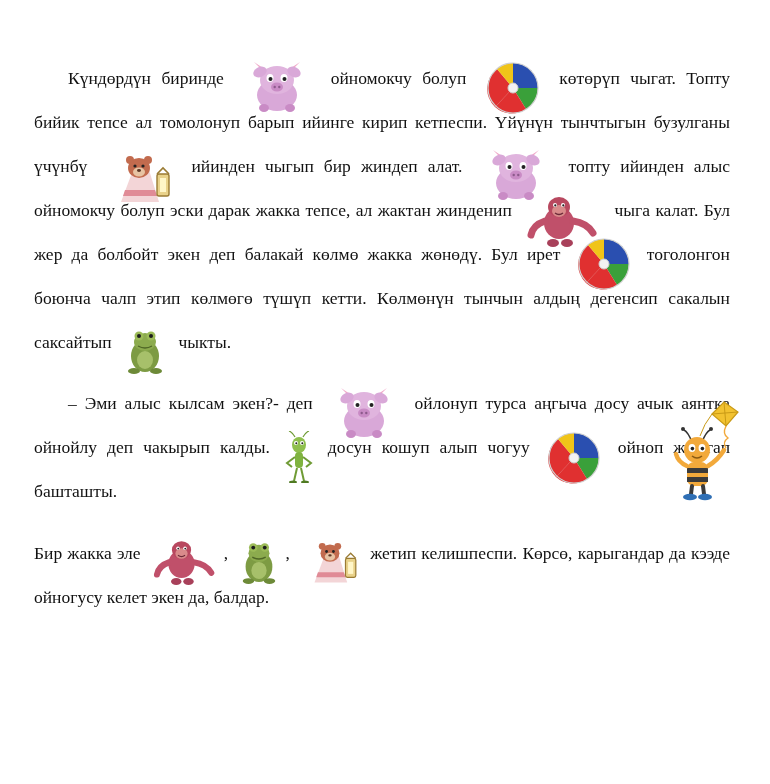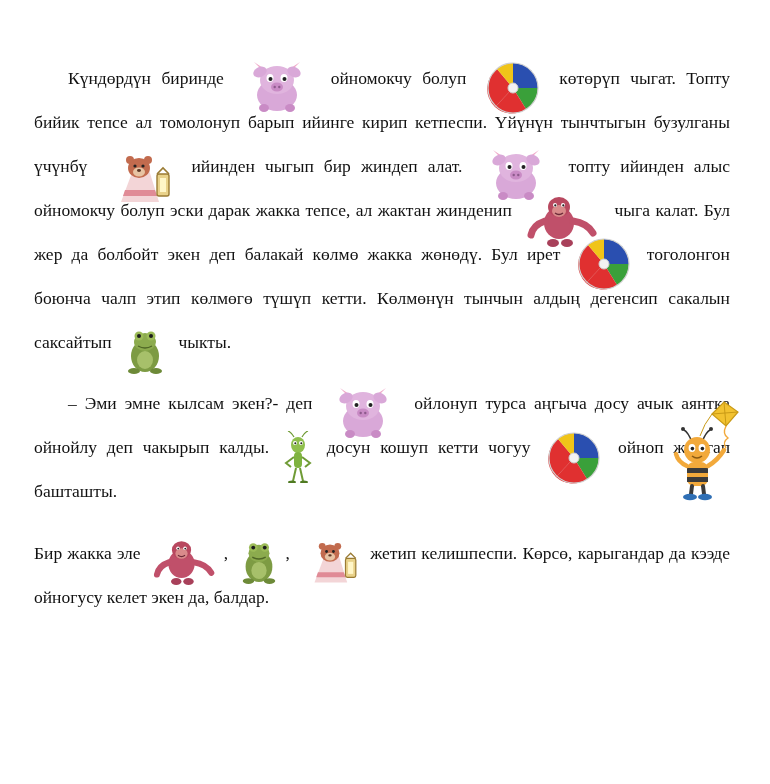--- a/index.html
+++ b/index.html
@@ -164,21 +164,21 @@
         <circle cx="29" cy="10" r="2" fill="#1d1d1d"></circle>
         <path d="M16 20 Q23 24 30 20" stroke="#4f6626" stroke-width="1.4" fill="none"></path>
         <ellipse cx="23" cy="34" rx="8" ry="9" fill="#a7c06a"></ellipse>
         <ellipse cx="12" cy="45" rx="6" ry="3" fill="#6d8a38"></ellipse>
         <ellipse cx="34" cy="45" rx="6" ry="3" fill="#6d8a38"></ellipse>
       </svg>
     </span><span> чыкты.</span>
   </p>
 
   <p class="story">
-    <span class="indent"></span><span>– Эми эмне кылсам экен?- деп </span><span class="fig fig-pig-sm">
+    <span class="indent"></span><span>– Эми алыс кылсам экен?- деп </span><span class="fig fig-pig-sm">
       <svg viewBox="0 0 74 54">
         <ellipse cx="37" cy="35" rx="20" ry="16" fill="#d9a8d8"></ellipse>
         <ellipse cx="37" cy="20" rx="17" ry="14" fill="#e0b4de"></ellipse>
         <path d="M22 10 L14 2 L26 10 Z" fill="#f0a7c8"></path>
         <path d="M52 10 L60 2 L48 10 Z" fill="#f0a7c8"></path>
         <ellipse cx="20" cy="12" rx="7" ry="5" fill="#d9a8d8" transform="rotate(-25 20 12)"></ellipse>
         <ellipse cx="54" cy="12" rx="7" ry="5" fill="#d9a8d8" transform="rotate(25 54 12)"></ellipse>
         <ellipse cx="30" cy="18" rx="3.5" ry="4" fill="#fff"></ellipse>
         <ellipse cx="44" cy="18" rx="3.5" ry="4" fill="#fff"></ellipse>
         <circle cx="30.5" cy="19" r="2" fill="#222"></circle>
@@ -199,21 +199,21 @@
         <path d="M11 6 Q8 1 5 0" stroke="#6f9b35" stroke-width="1.3" fill="none"></path>
         <path d="M19 6 Q22 1 25 0" stroke="#6f9b35" stroke-width="1.3" fill="none"></path>
         <rect x="11" y="21" width="8" height="16" rx="4" fill="#7fb33f"></rect>
         <path d="M11 26 L3 32 L8 36" stroke="#6f9b35" stroke-width="2" fill="none"></path>
         <path d="M19 26 L27 32 L22 36" stroke="#6f9b35" stroke-width="2" fill="none"></path>
         <path d="M13 37 L10 50" stroke="#6f9b35" stroke-width="2"></path>
         <path d="M17 37 L20 50" stroke="#6f9b35" stroke-width="2"></path>
         <ellipse cx="9" cy="51" rx="4" ry="1.6" fill="#4f7a22"></ellipse>
         <ellipse cx="21" cy="51" rx="4" ry="1.6" fill="#4f7a22"></ellipse>
       </svg>
-    </span><span> досун кошуп кетти чогуу </span><span class="fig fig-ball-sm">
+    </span><span> досун кошуп алып чогуу </span><span class="fig fig-ball-sm">
       <svg viewBox="0 0 60 58">
         <circle cx="30" cy="29" r="25" fill="#e8e8e8"></circle>
         <path d="M30 4 A25 25 0 0 1 55 29 L30 29 Z" fill="#2a4fb0"></path>
         <path d="M55 29 A25 25 0 0 1 43 50 L30 29 Z" fill="#3aa03a"></path>
         <path d="M43 50 A25 25 0 0 1 12 48 L30 29 Z" fill="#e03030"></path>
         <path d="M12 48 A25 25 0 0 1 14 10 L30 29 Z" fill="#e03030"></path>
         <path d="M14 10 A25 25 0 0 1 30 4 L30 29 Z" fill="#f0c419"></path>
         <circle cx="30" cy="29" r="25" fill="none" stroke="#cfcfcf" stroke-width="1.2"></circle>
         <circle cx="30" cy="29" r="5" fill="#f2f2f2" stroke="#cfcfcf" stroke-width="1"></circle>
       </svg>

